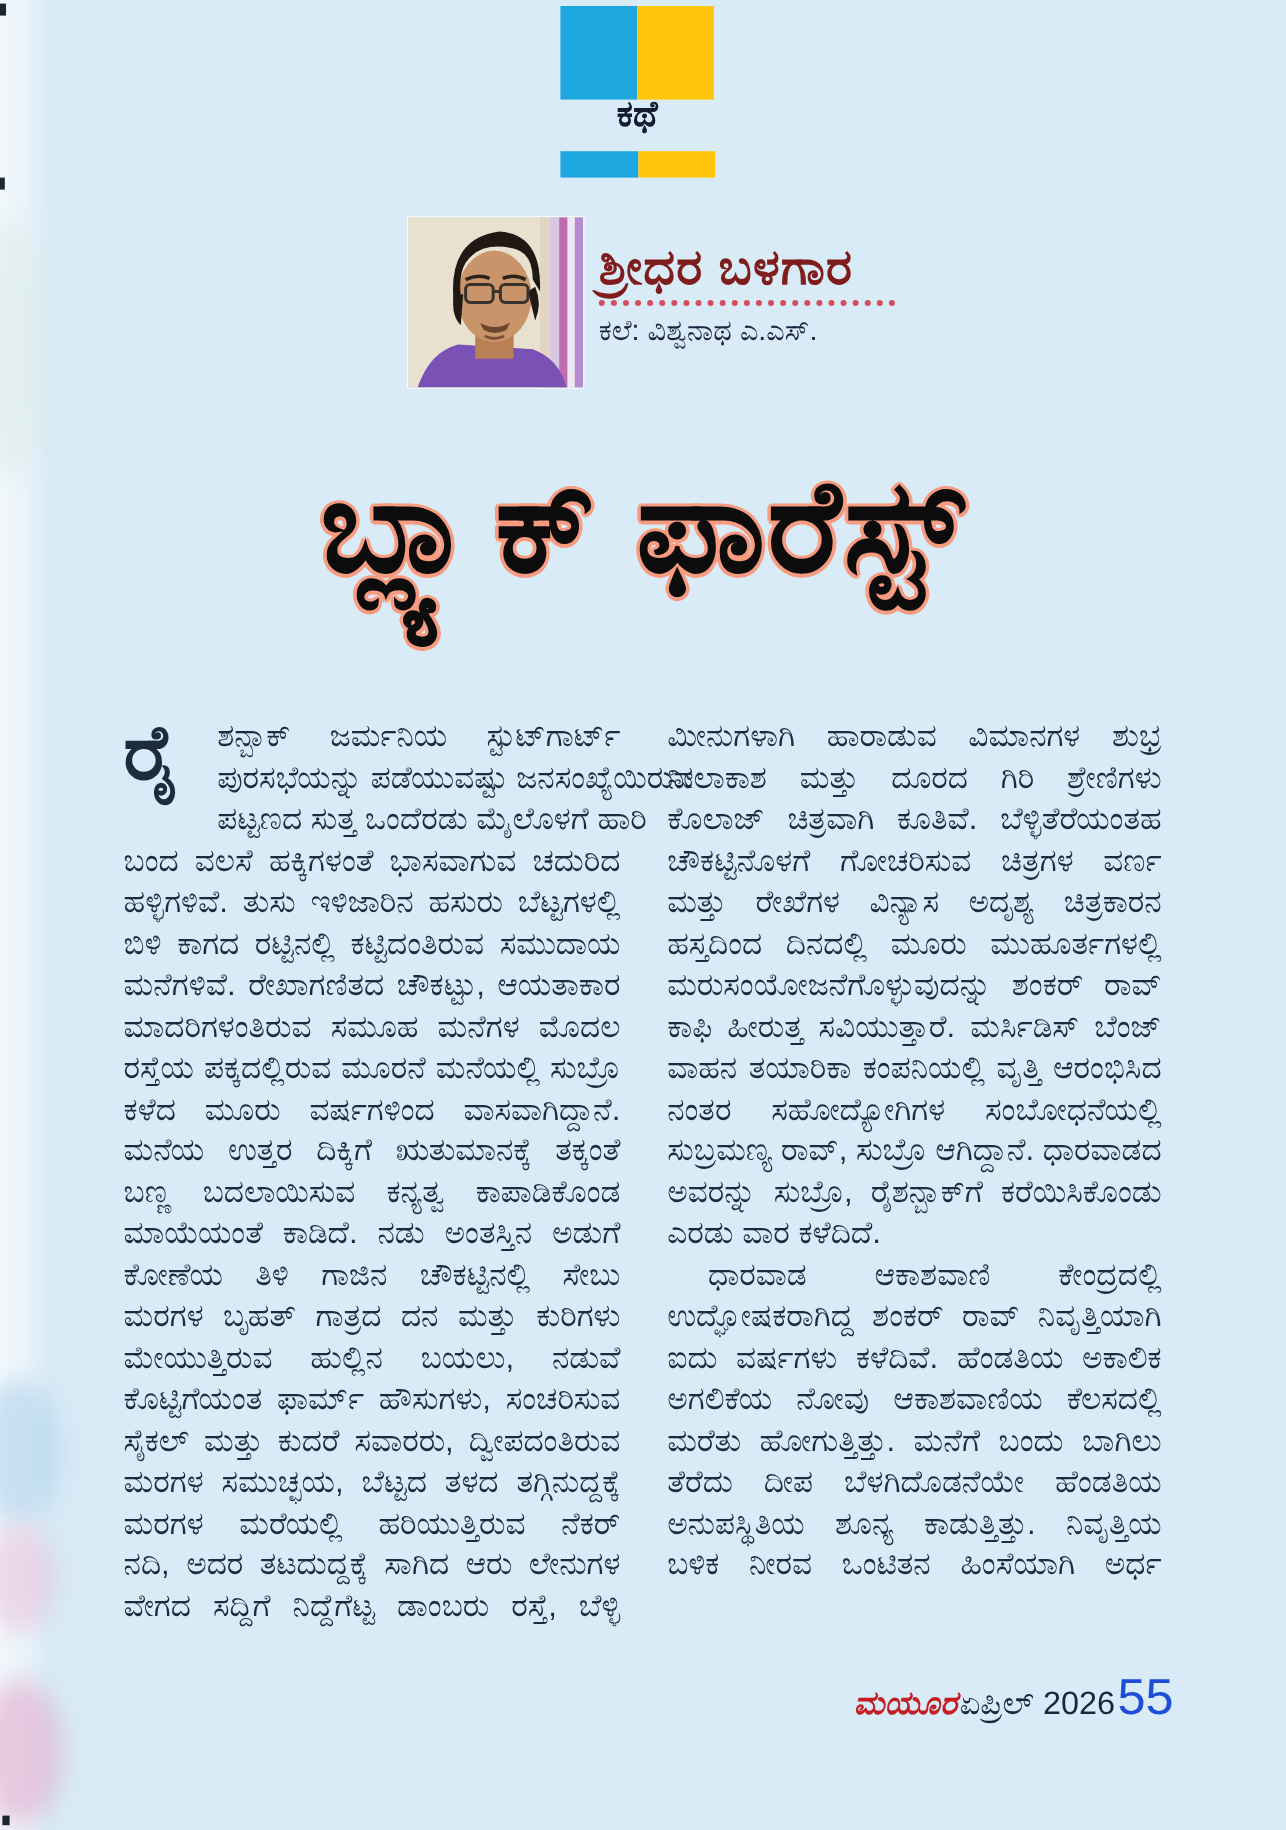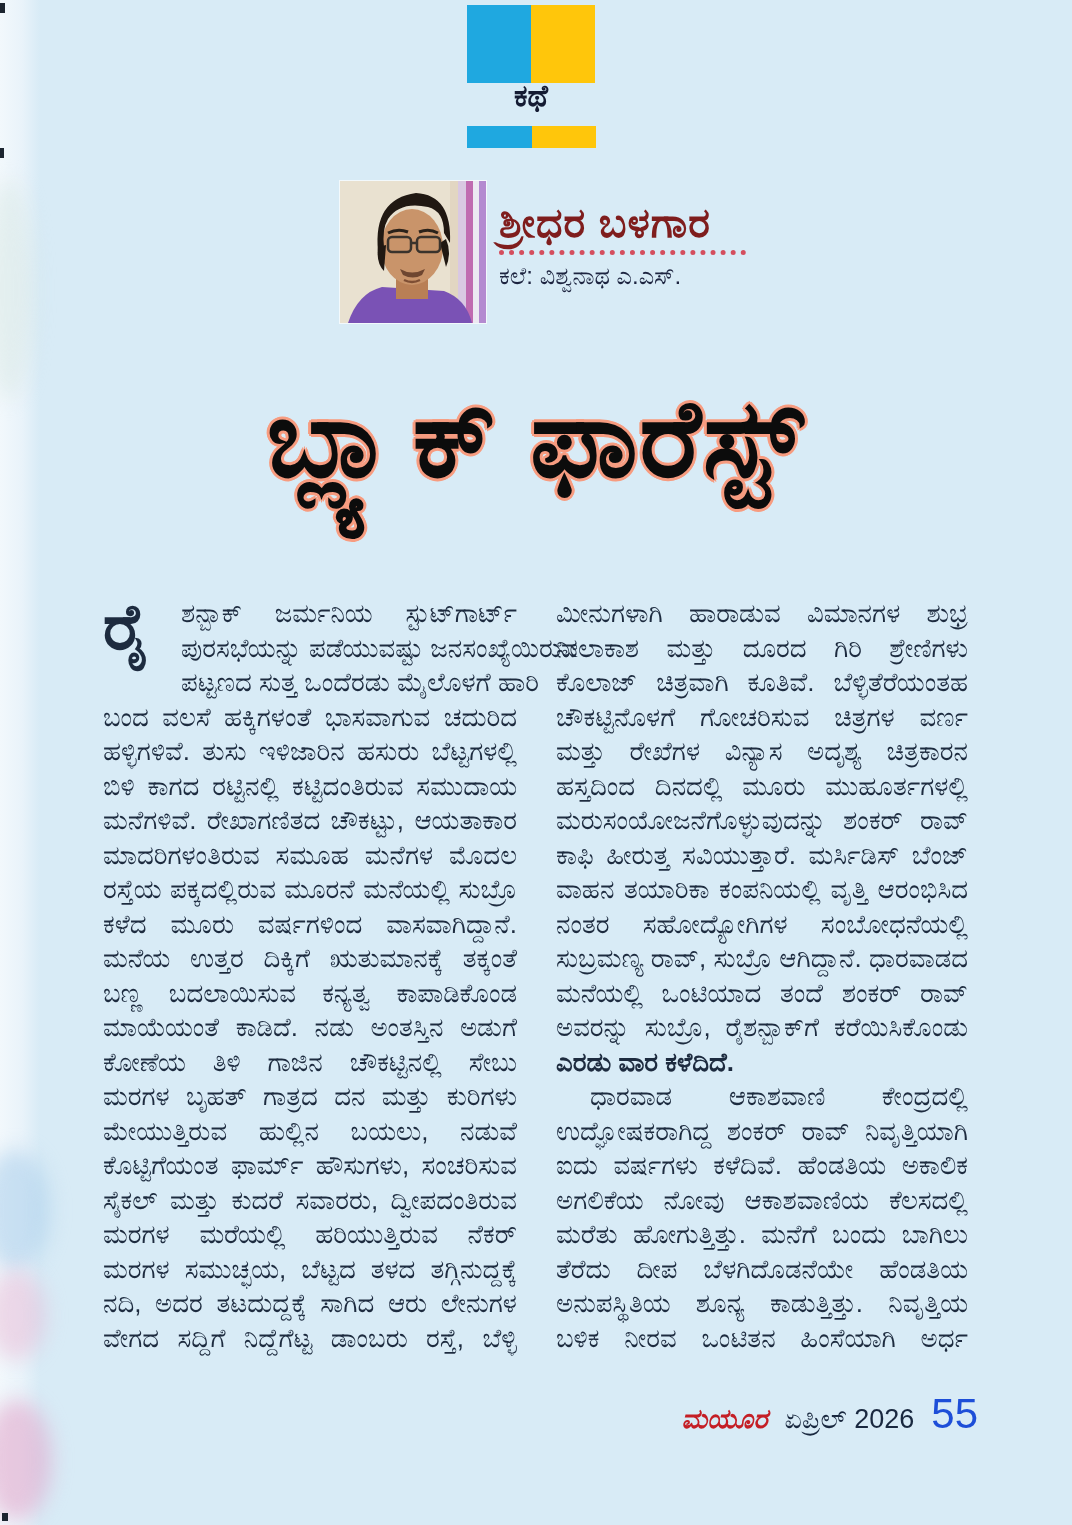--- a/index.html
+++ b/index.html
@@ -44,27 +44,27 @@
     letter-spacing:2px;
     text-shadow:3px 0 0 #f79c80,-3px 0 0 #f79c80,0 3px 0 #f79c80,0 -3px 0 #f79c80,
                 2px 2px 0 #f79c80,-2px 2px 0 #f79c80,2px -2px 0 #f79c80,-2px -2px 0 #f79c80;}
 
   
   .col{position:absolute;top:596px;color:#1d2b3f;font-size:26px;}
   .col1{left:103px;width:414px;}
   .col2{left:556px;width:412px;}
   .bline{height:34.5px;line-height:34.5px;text-align:justify;text-align-last:justify;
     white-space:nowrap;overflow:visible;}
-  .bline.flush{text-align-last:left;font-weight:bold;}
+  .bline.flush{text-align-last:left;}
   .bline.indent{padding-left:34px;}
   .dropcap{float:left;width:78px;height:70px;font-size:64px;line-height:62px;
     font-weight:bold;color:#1d2b3f;}
 
   
-  .footer{position:absolute;right:94px;top:1390px;display:flex;align-items:baseline;gap:17px;}
+  .footer{position:absolute;right:94px;top:1390px;display:flex;align-items:baseline;gap:2px;}
   .footer .mag{color:#c41e25;font-weight:bold;font-size:27px;font-style:italic;}
   .footer .issue{color:#19283f;font-size:27px;}
   .footer .pagenum{color:#1d4ed8;font-size:42px;}
 </style>
 </head>
 <body>
 
 <div class="page">
 
   <div class="edge-strip">
@@ -129,38 +129,37 @@
       <div class="bline">ರಸ್ತೆಯ ಪಕ್ಕದಲ್ಲಿರುವ ಮೂರನೆ ಮನೆಯಲ್ಲಿ ಸುಬ್ರೊ</div>
       <div class="bline">ಕಳೆದ ಮೂರು ವರ್ಷಗಳಿಂದ ವಾಸವಾಗಿದ್ದಾನೆ.</div>
       <div class="bline">ಮನೆಯ ಉತ್ತರ ದಿಕ್ಕಿಗೆ ಋತುಮಾನಕ್ಕೆ ತಕ್ಕಂತೆ</div>
       <div class="bline">ಬಣ್ಣ ಬದಲಾಯಿಸುವ ಕನ್ಯತ್ವ ಕಾಪಾಡಿಕೊಂಡ</div>
       <div class="bline">ಮಾಯೆಯಂತೆ ಕಾಡಿದೆ. ನಡು ಅಂತಸ್ತಿನ ಅಡುಗೆ</div>
       <div class="bline">ಕೋಣೆಯ ತಿಳಿ ಗಾಜಿನ ಚೌಕಟ್ಟಿನಲ್ಲಿ ಸೇಬು</div>
       <div class="bline">ಮರಗಳ ಬೃಹತ್ ಗಾತ್ರದ ದನ ಮತ್ತು ಕುರಿಗಳು</div>
       <div class="bline">ಮೇಯುತ್ತಿರುವ ಹುಲ್ಲಿನ ಬಯಲು, ನಡುವೆ</div>
       <div class="bline">ಕೊಟ್ಟಿಗೆಯಂತ ಫಾರ್ಮ್ ಹೌಸುಗಳು, ಸಂಚರಿಸುವ</div>
       <div class="bline">ಸೈಕಲ್ ಮತ್ತು ಕುದರೆ ಸವಾರರು, ದ್ವೀಪದಂತಿರುವ</div>
+      <div class="bline">ಮರಗಳ ಸಮುಚ್ಛಯ, ಬೆಟ್ಟದ ತಳದ ತಗ್ಗಿನುದ್ದಕ್ಕೆ</div>
       <div class="bline">ಮರಗಳ ಮರೆಯಲ್ಲಿ ಹರಿಯುತ್ತಿರುವ ನೆಕರ್</div>
-      <div class="bline">ಮರಗಳ ಸಮುಚ್ಛಯ, ಬೆಟ್ಟದ ತಳದ ತಗ್ಗಿನುದ್ದಕ್ಕೆ</div>
       <div class="bline">ನದಿ, ಅದರ ತಟದುದ್ದಕ್ಕೆ ಸಾಗಿದ ಆರು ಲೇನುಗಳ</div>
       <div class="bline">ವೇಗದ ಸದ್ದಿಗೆ ನಿದ್ದೆಗೆಟ್ಟ ಡಾಂಬರು ರಸ್ತೆ, ಬೆಳ್ಳಿ</div>
     </div>
   <div class="col col2" id="col2">
       <div class="bline">ಮೀನುಗಳಾಗಿ ಹಾರಾಡುವ ವಿಮಾನಗಳ ಶುಭ್ರ</div>
       <div class="bline">ನೀಲಾಕಾಶ ಮತ್ತು ದೂರದ ಗಿರಿ ಶ್ರೇಣಿಗಳು</div>
       <div class="bline">ಕೊಲಾಜ್ ಚಿತ್ರವಾಗಿ ಕೂತಿವೆ. ಬೆಳ್ಳಿತೆರೆಯಂತಹ</div>
       <div class="bline">ಚೌಕಟ್ಟಿನೊಳಗೆ ಗೋಚರಿಸುವ ಚಿತ್ರಗಳ ವರ್ಣ</div>
       <div class="bline">ಮತ್ತು ರೇಖೆಗಳ ವಿನ್ಯಾಸ ಅದೃಶ್ಯ ಚಿತ್ರಕಾರನ</div>
       <div class="bline">ಹಸ್ತದಿಂದ ದಿನದಲ್ಲಿ ಮೂರು ಮುಹೂರ್ತಗಳಲ್ಲಿ</div>
       <div class="bline">ಮರುಸಂಯೋಜನೆಗೊಳ್ಳುವುದನ್ನು ಶಂಕರ್ ರಾವ್</div>
       <div class="bline">ಕಾಫಿ ಹೀರುತ್ತ ಸವಿಯುತ್ತಾರೆ. ಮರ್ಸಿಡಿಸ್ ಬೆಂಜ್</div>
       <div class="bline">ವಾಹನ ತಯಾರಿಕಾ ಕಂಪನಿಯಲ್ಲಿ ವೃತ್ತಿ ಆರಂಭಿಸಿದ</div>
       <div class="bline">ನಂತರ ಸಹೋದ್ಯೋಗಿಗಳ ಸಂಬೋಧನೆಯಲ್ಲಿ</div>
       <div class="bline">ಸುಬ್ರಮಣ್ಯ ರಾವ್, ಸುಬ್ರೊ ಆಗಿದ್ದಾನೆ. ಧಾರವಾಡದ</div>
-      <div class="bline">ಮನೆಯಲ್ಲಿ ಒಂಟಿಯಾದ ತಂದೆ ಶಂಕರ್ ರಾವ್</div>
       <div class="bline">ಅವರನ್ನು ಸುಬ್ರೊ, ರೈಶನ್ಬಾಕ್‌ಗೆ ಕರೆಯಿಸಿಕೊಂಡು</div>
       <div class="bline flush">ಎರಡು ವಾರ ಕಳೆದಿದೆ.</div>
       <div class="bline indent">ಧಾರವಾಡ ಆಕಾಶವಾಣಿ ಕೇಂದ್ರದಲ್ಲಿ</div>
       <div class="bline">ಉದ್ಘೋಷಕರಾಗಿದ್ದ ಶಂಕರ್ ರಾವ್ ನಿವೃತ್ತಿಯಾಗಿ</div>
       <div class="bline">ಐದು ವರ್ಷಗಳು ಕಳೆದಿವೆ. ಹೆಂಡತಿಯ ಅಕಾಲಿಕ</div>
       <div class="bline">ಅಗಲಿಕೆಯ ನೋವು ಆಕಾಶವಾಣಿಯ ಕೆಲಸದಲ್ಲಿ</div>
       <div class="bline">ಮರೆತು ಹೋಗುತ್ತಿತ್ತು. ಮನೆಗೆ ಬಂದು ಬಾಗಿಲು</div>
       <div class="bline">ತೆರೆದು ದೀಪ ಬೆಳಗಿದೊಡನೆಯೇ ಹೆಂಡತಿಯ</div>
       <div class="bline">ಅನುಪಸ್ಥಿತಿಯ ಶೂನ್ಯ ಕಾಡುತ್ತಿತ್ತು. ನಿವೃತ್ತಿಯ</div>
       <div class="bline">ಬಳಿಕ ನೀರವ ಒಂಟಿತನ ಹಿಂಸೆಯಾಗಿ ಅರ್ಧ</div>

